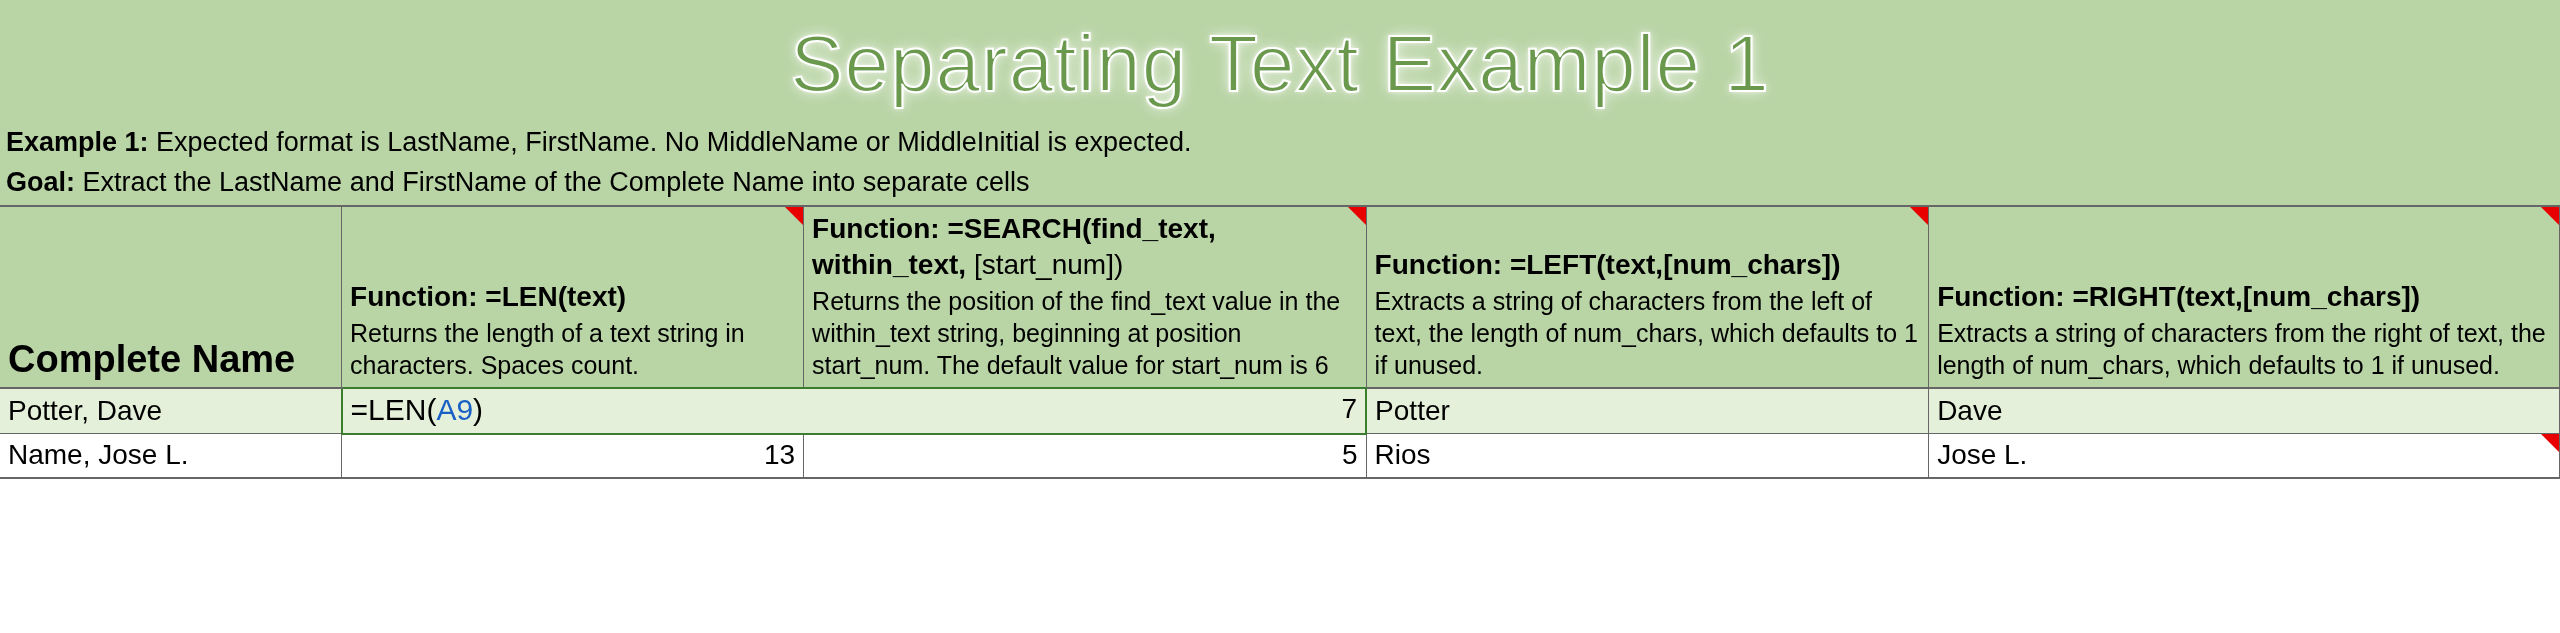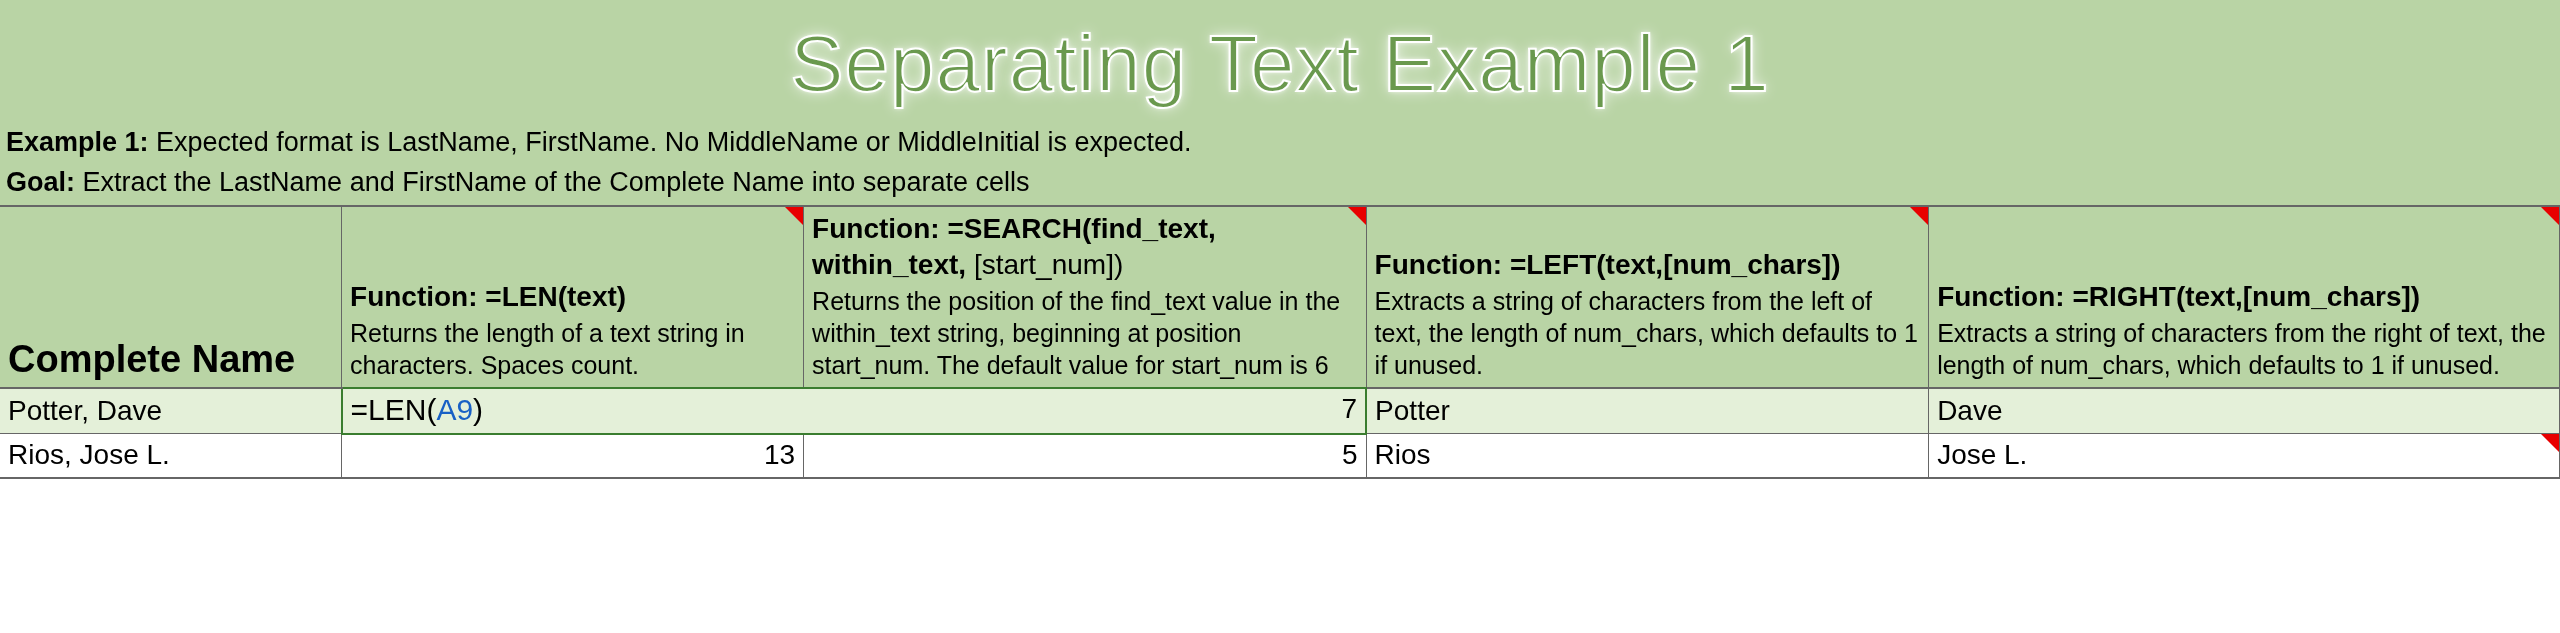--- a/index.html
+++ b/index.html
@@ -178,20 +178,20 @@
     <td class="col-a dataA">Potter, Dave</td>
     <td class="formula-cell merged" colspan="2">
       <span class="formula-text"><span>=LEN(</span><span class="ref">A9</span><span>)</span></span>
       <span style="float:right" class="num">7</span>
     </td>
     <td class="col-d txt">Potter</td>
     <td class="col-e txt">Dave</td>
   </tr>
 
   <tr class="row-white">
-    <td class="col-a dataA">Rios, Jose L.</td>
+    <td class="col-a dataA">Name, Jose L.</td>
     <td class="col-b num">13</td>
     <td class="col-c num">5</td>
     <td class="col-d txt">Rios</td>
     <td class="col-e txt ind">Jose L.</td>
   </tr>
 </tbody>
   </table>
 
 </body></html>

